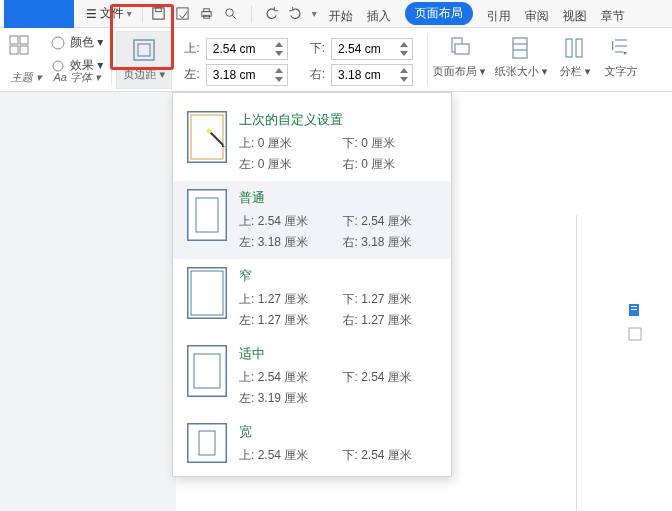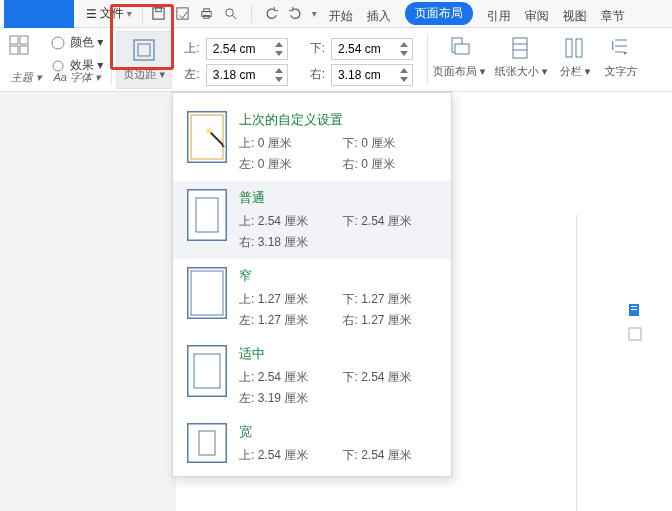--- a/index.html
+++ b/index.html
@@ -365,20 +365,21 @@
       <svg width="40" height="52" style="position:absolute;left:-1px;top:-1px;">
         <rect x="1" y="1" width="38" height="50" fill="none" stroke="#5b7ea8"></rect>
         <rect x="9" y="9" width="22" height="34" fill="none" stroke="#5b7ea8"></rect>
       </svg>
     </div>
     <div class="body">
       <div class="title">普通</div>
       <div class="grid">
         <span>上: 2.54 厘米</span>
         <span>下: 2.54 厘米</span>
+        <span>左: 3.18 厘米</span>
         <span>右: 3.18 厘米</span>
       </div>
     </div>
   </div>
 
   <div class="dd-item">
     <div class="dd-icon">
       <svg width="40" height="52" style="position:absolute;left:-1px;top:-1px;">
         <rect x="1" y="1" width="38" height="50" fill="none" stroke="#5b7ea8"></rect>
         <rect x="4" y="4" width="32" height="44" fill="none" stroke="#5b7ea8"></rect>

